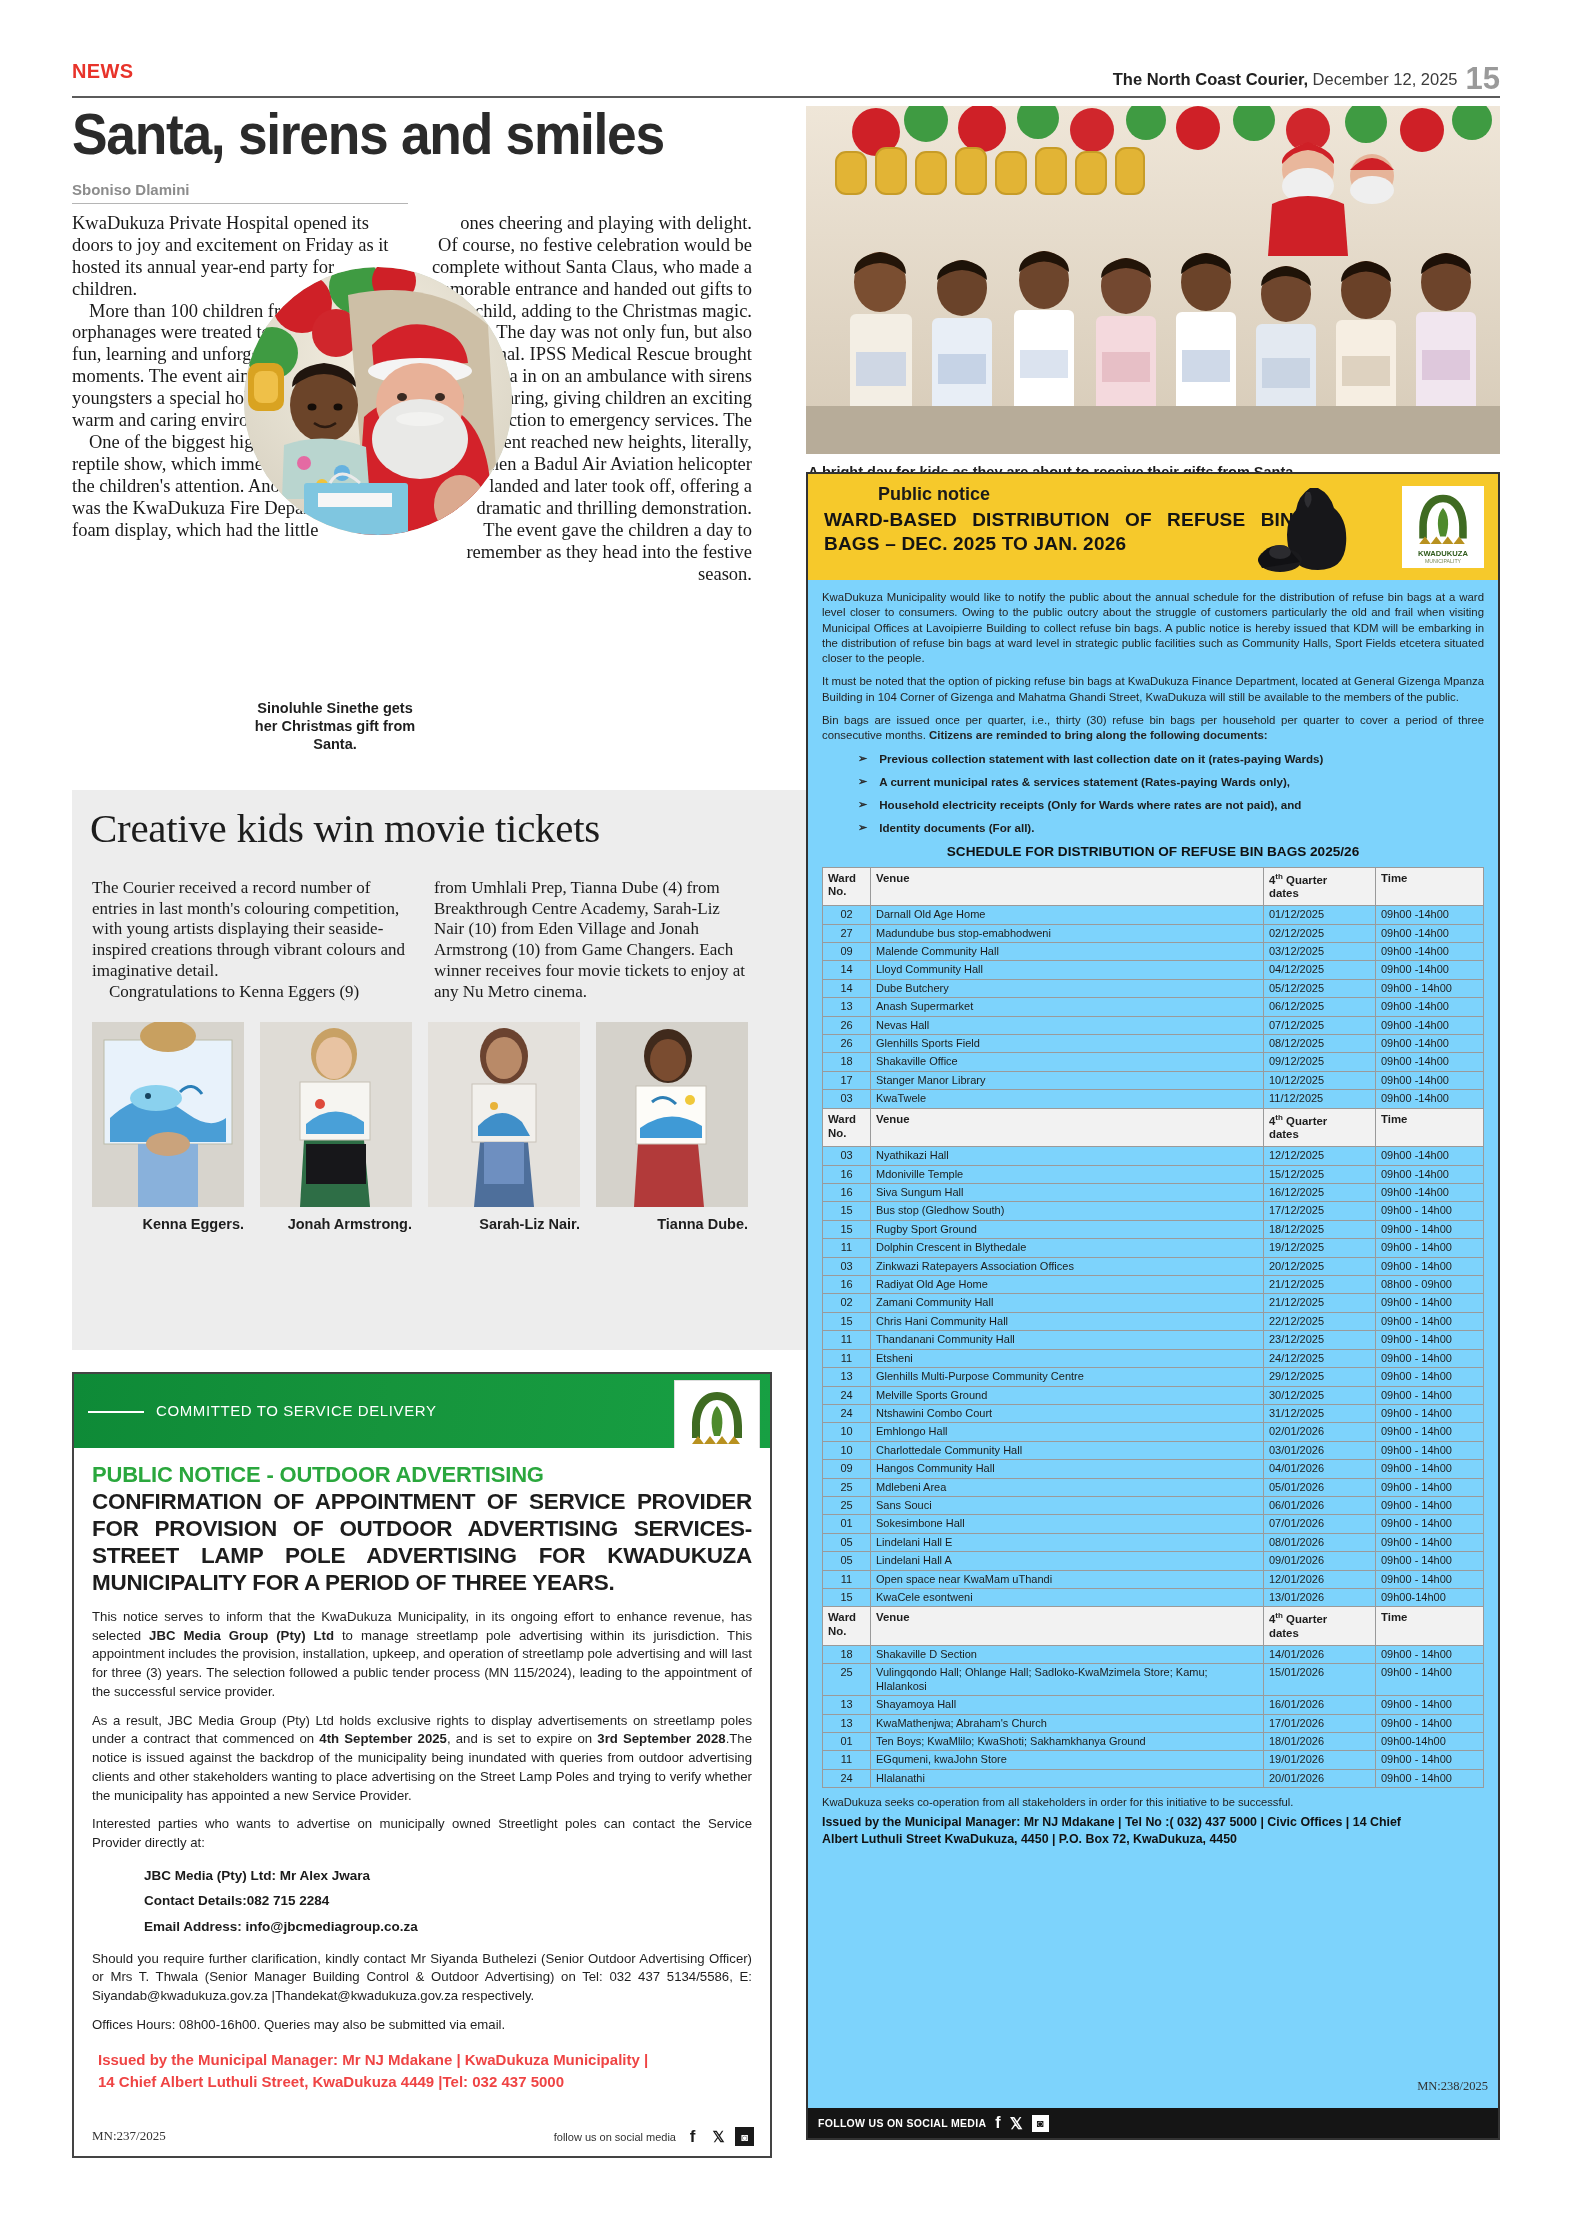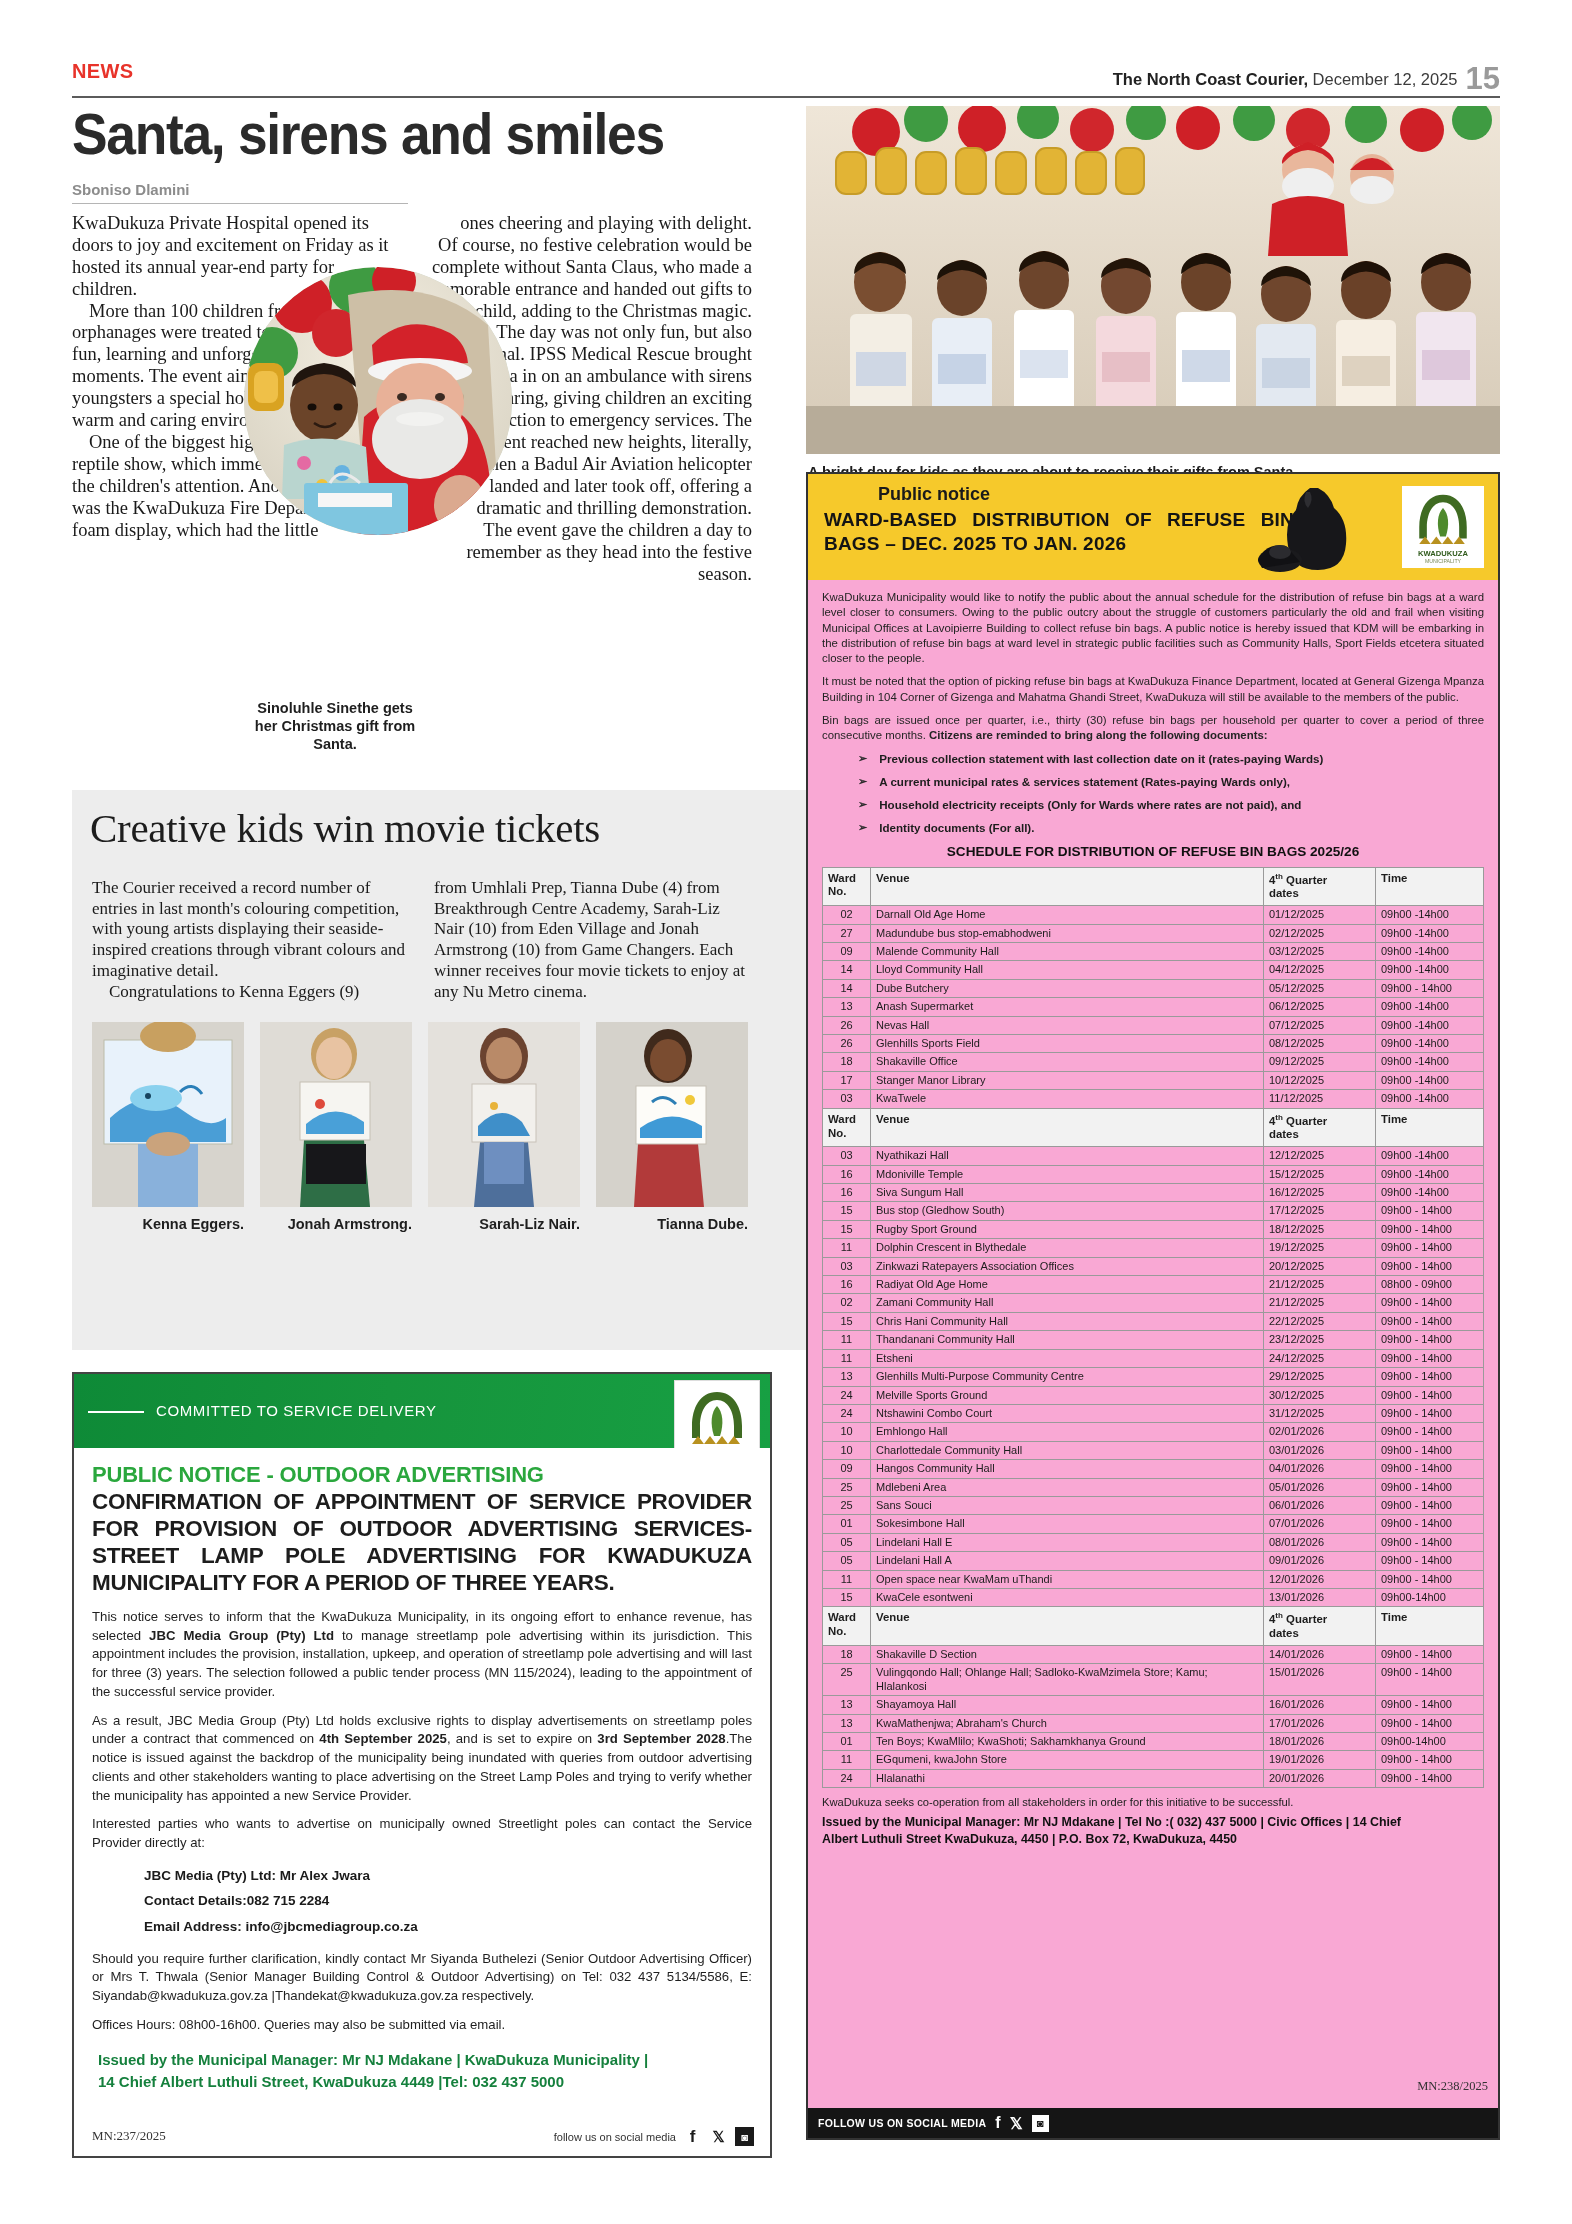--- a/index.html
+++ b/index.html
@@ -151,21 +151,21 @@
   }
   .pn-p b { font-weight:bold; }
   .pn-contact {
     font-family:"Liberation Sans", sans-serif;
     font-weight:bold; font-size:13.5px; line-height:1.9;
     margin:10px 0 10px 52px; color:#1b1b1b;
   }
   .pn-issued {
     font-family:"Liberation Sans", sans-serif;
     font-weight:bold; font-size:15px; line-height:1.5;
-    margin:14px 0 0 6px; color:#15803d;
+    margin:14px 0 0 6px; color:#ef4444;
   }
   .pn-foot {
     position:absolute; left:0; right:0; bottom:0; height:44px;
   }
   .mn-left {
     position:absolute; left:18px; bottom:12px;
     font-family:"Liberation Serif", serif; font-size:13px; color:#333;
   }
   .social-left {
     position:absolute; right:16px; bottom:10px;
@@ -189,21 +189,21 @@
   }
   .top-caption {
     font-family:"Liberation Sans", sans-serif;
     font-weight:bold; font-size:14.5px; color:#1d1d1d;
     margin:10px 0 0 2px;
   }
 
   
   .pn-right {
     position:absolute; left:806px; top:472px; width:694px; height:1668px;
-    border:2px solid #333; background:#f9a8d4;
+    border:2px solid #333; background:#7dd3fc;
   }
   .pn-yellow {
     position:relative; height:106px; background:#f6c92b; overflow:hidden;
   }
   .pn-yellow .pn-title-wrap { position:absolute; left:16px; top:10px; }
   .pn-y-small {
     font-family:"Liberation Sans", sans-serif;
     font-weight:bold; font-size:18px; color:#1a1a1a; margin-left:54px;
   }
   .pn-y-big {

